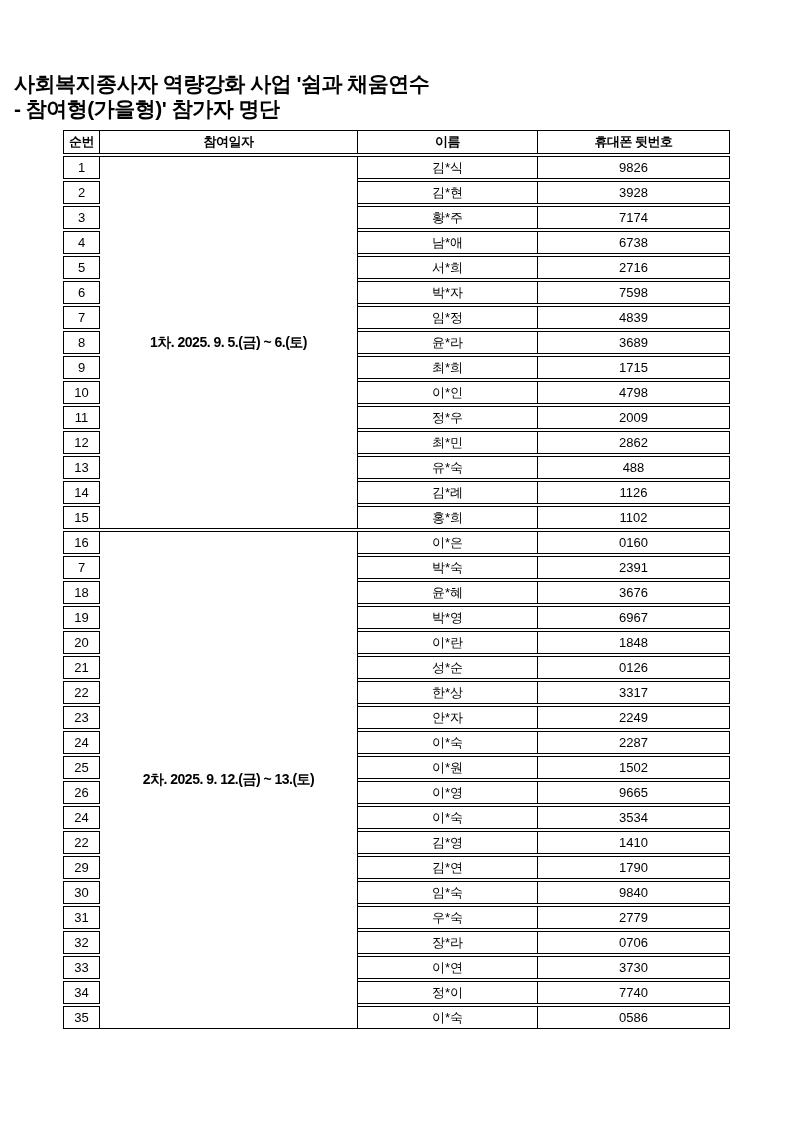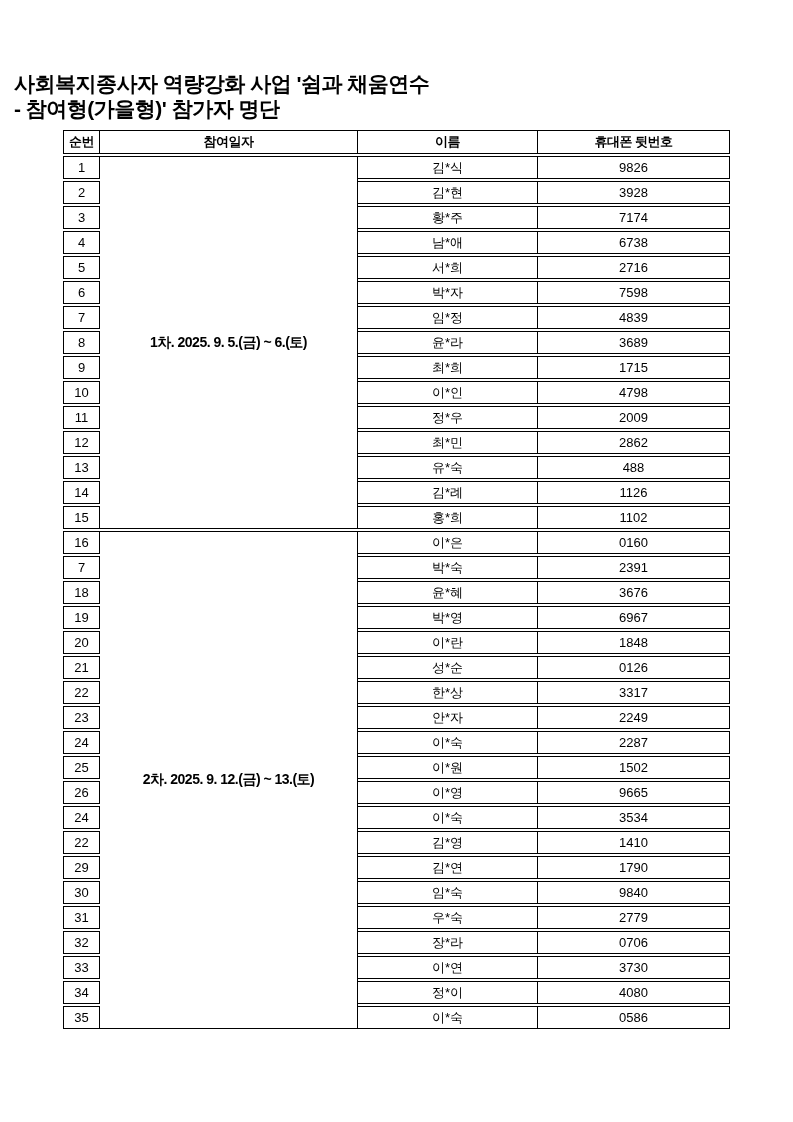--- a/index.html
+++ b/index.html
@@ -248,21 +248,21 @@
           <td>0706</td>
         </tr>
         <tr>
           <td>33</td>
           <td>이*연</td>
           <td>3730</td>
         </tr>
         <tr>
           <td>34</td>
           <td>정*이</td>
-          <td>4080</td>
+          <td>7740</td>
         </tr>
         <tr>
           <td>35</td>
           <td>이*숙</td>
           <td>0586</td>
         </tr>
       </tbody>
   </table>
 
 </div>

